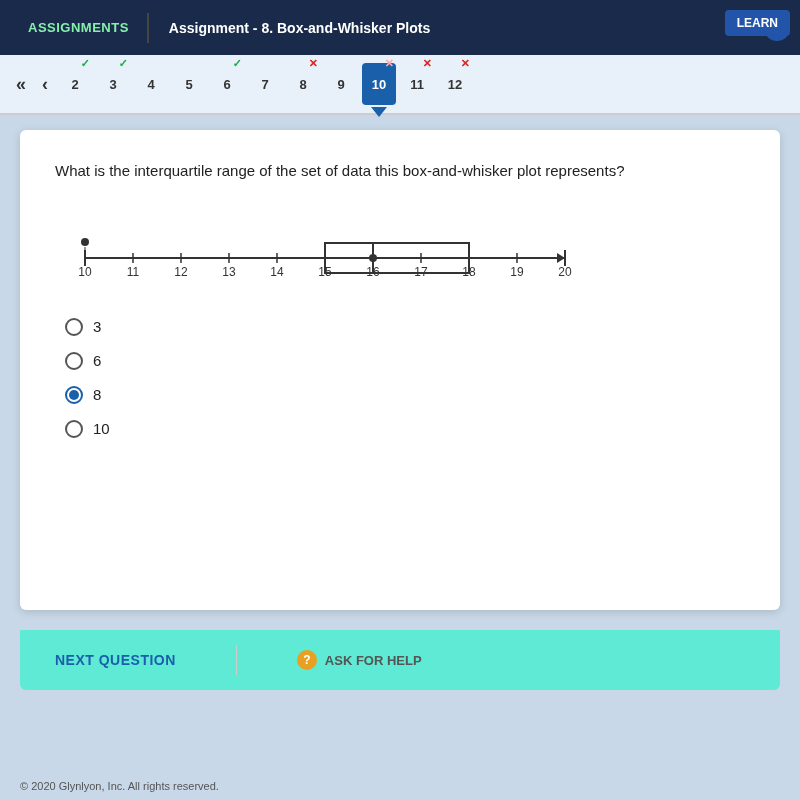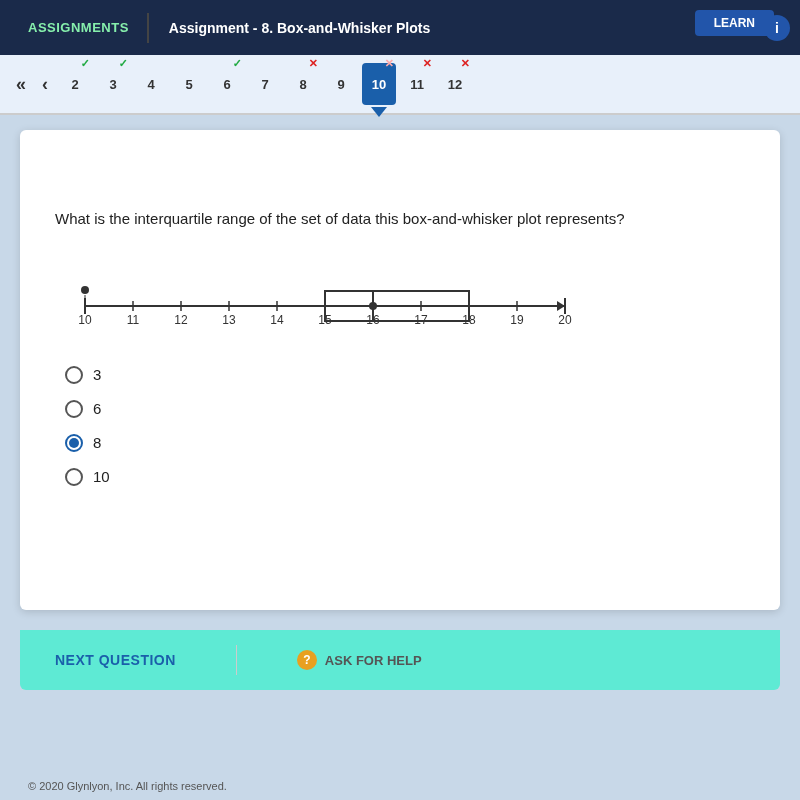--- a/index.html
+++ b/index.html
@@ -64,26 +64,26 @@
       height: 26px;
       display: flex;
       align-items: center;
       justify-content: center;
       font-weight: bold;
       cursor: pointer;
     }
     .learn-btn {
       position: absolute;
       top: 10px;
-      right: 26px;
+      right: 10px;
       background: #2255aa;
       color: #fff;
       font-size: 12px;
       font-weight: bold;
-      padding: 6px 19px;
+      padding: 6px 12px;
       border-radius: 4px;
       cursor: pointer;
     }
 
     
     .question-nav {
       background: #e8f0fa;
       border-bottom: 2px solid #ccc;
       height: 60px;
       display: flex;
@@ -147,21 +147,20 @@
       padding: 30px 35px;
       min-height: 480px;
       box-shadow: 0 2px 8px rgba(0,0,0,0.15);
     }
 
     .question-text {
       font-size: 15px;
       color: #222;
       margin-bottom: 25px;
       line-height: 1.5;
-      margin-top: 48px;
     }
 
     
     .plot-container {
       margin: 10px 0 30px 10px;
       position: relative;
       height: 80px;
     }
     .plot-svg {
       width: 520px;
@@ -253,21 +252,21 @@
       font-weight: bold;
       display: flex;
       align-items: center;
       justify-content: center;
     }
 
     
     .footer {
       position: absolute;
       bottom: 8px;
-      left: 28px;
+      left: 20px;
       font-size: 11px;
       color: #555;
     }
   </style>
 </head>
 <body>
 
 <div class="top-nav">
   <div class="nav-item">ASSIGNMENTS</div>
   <div class="nav-divider"></div>

